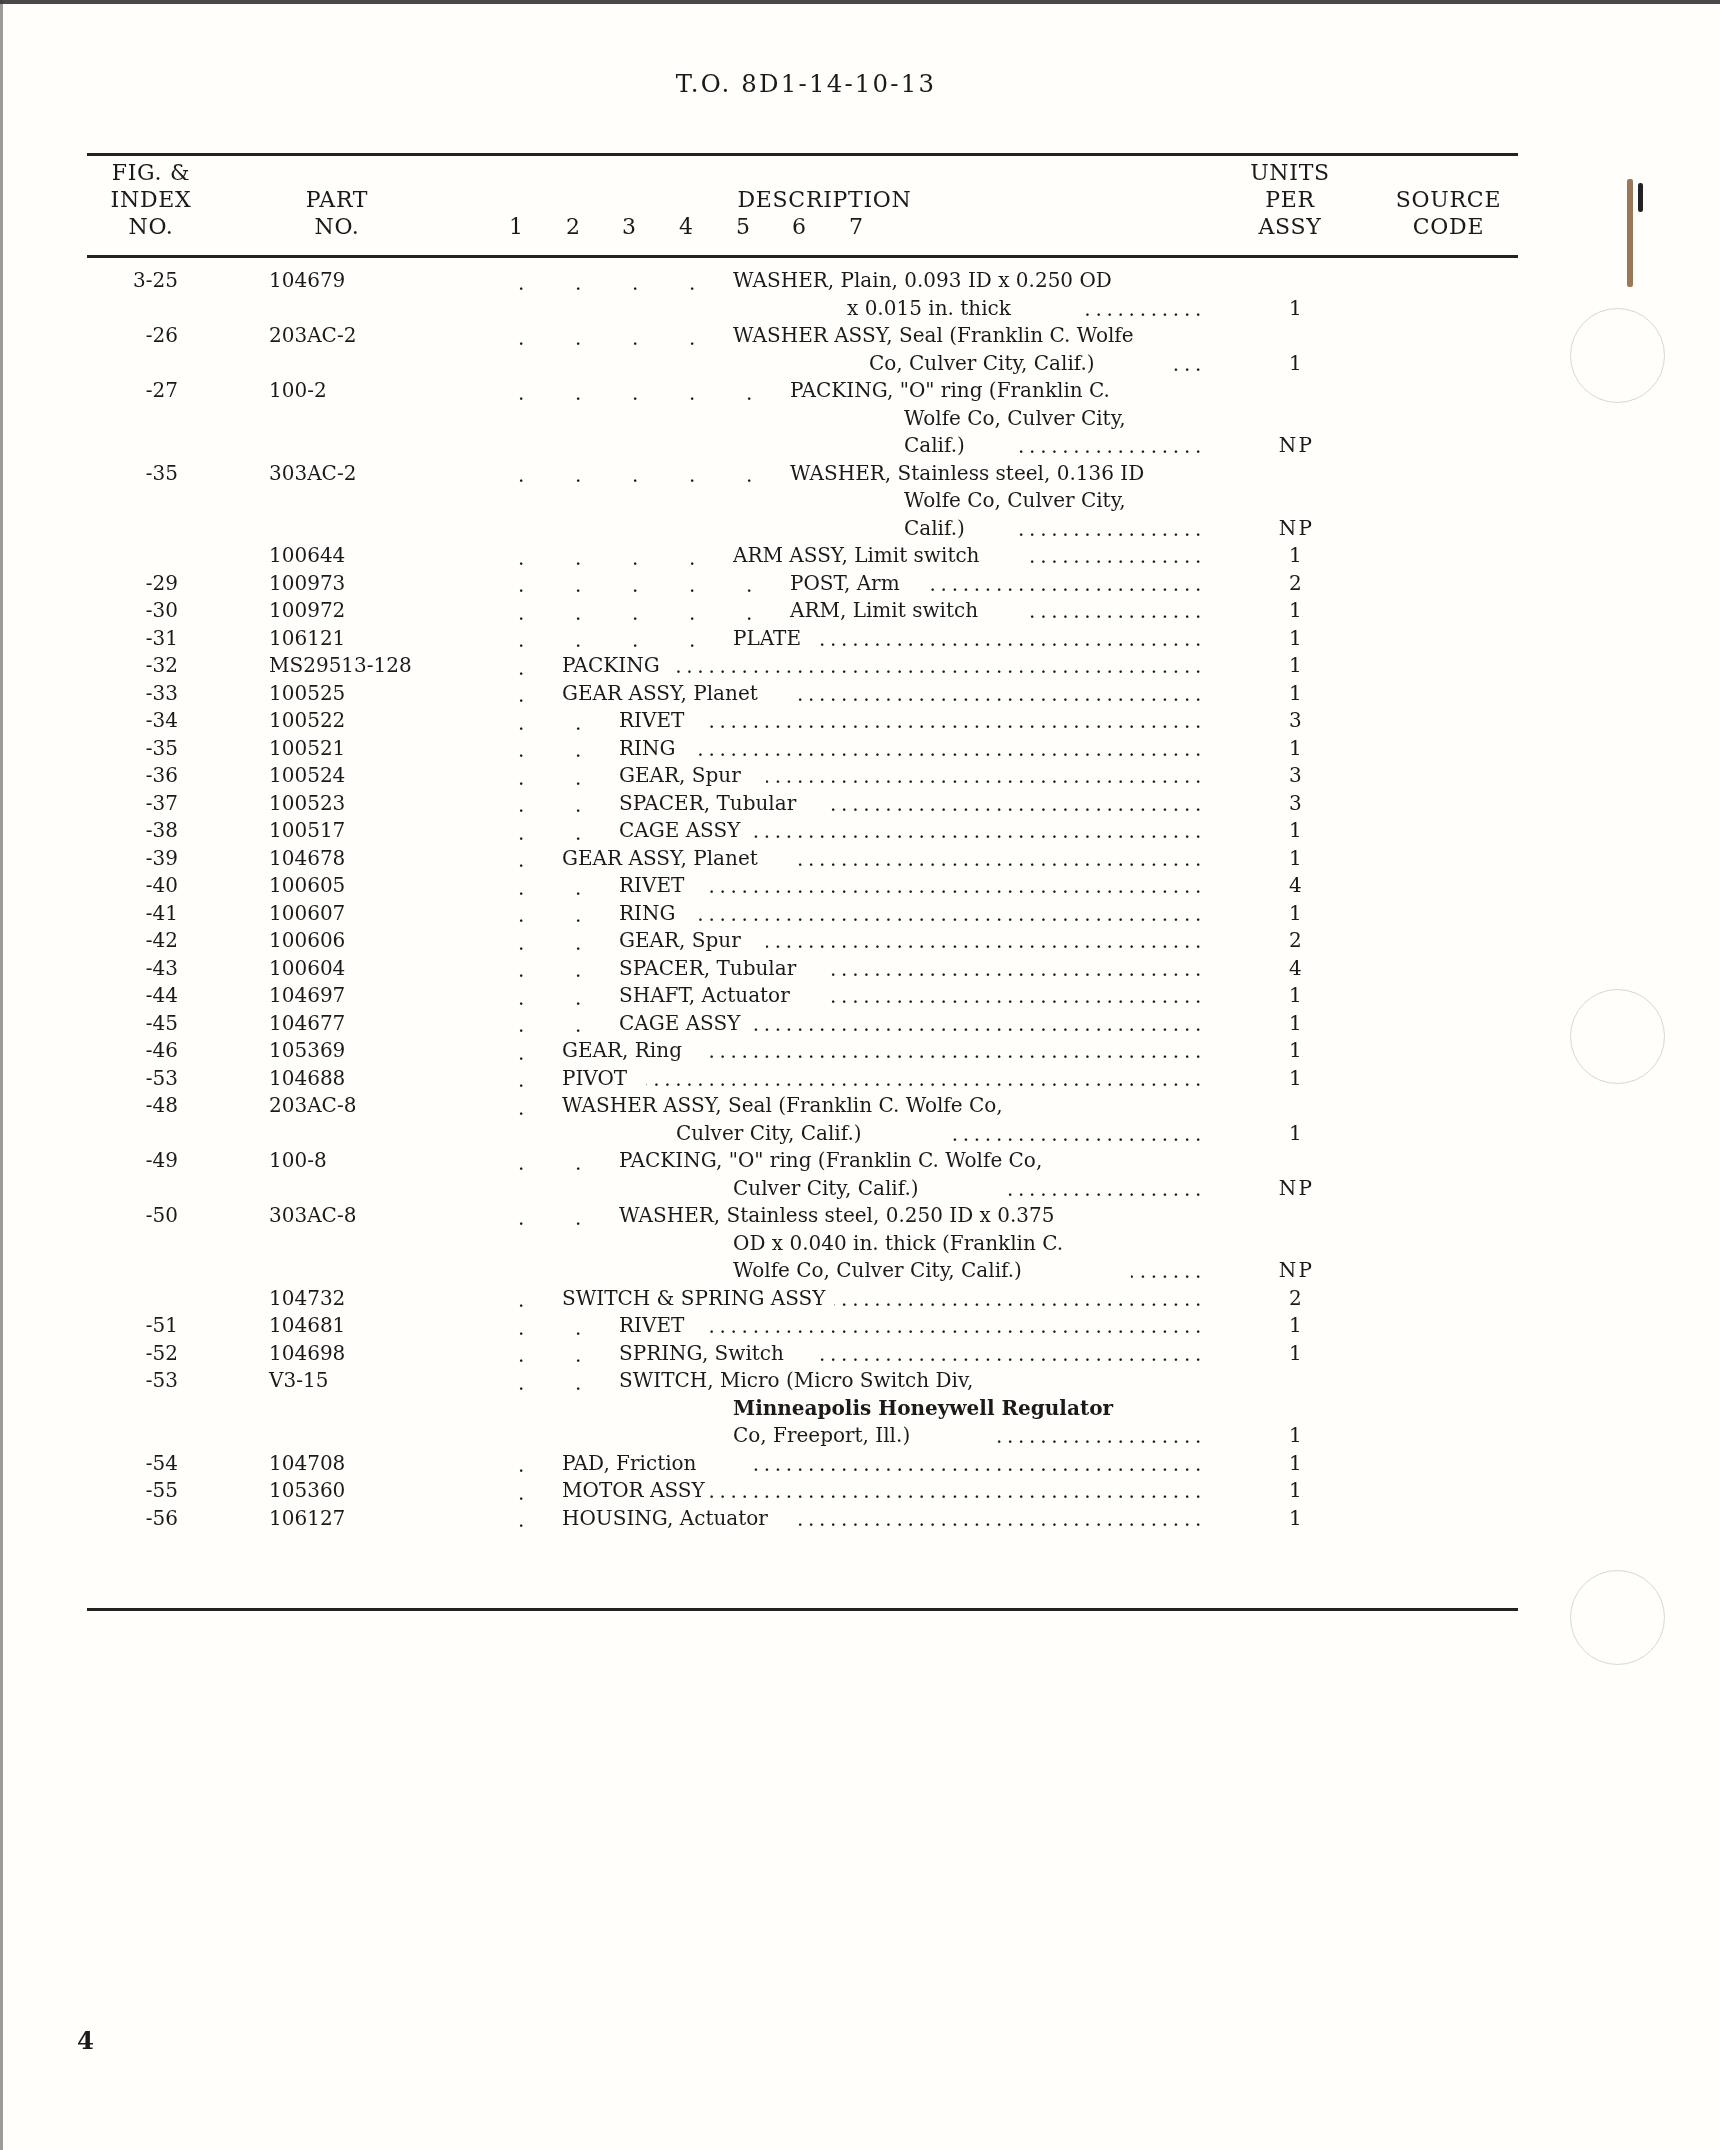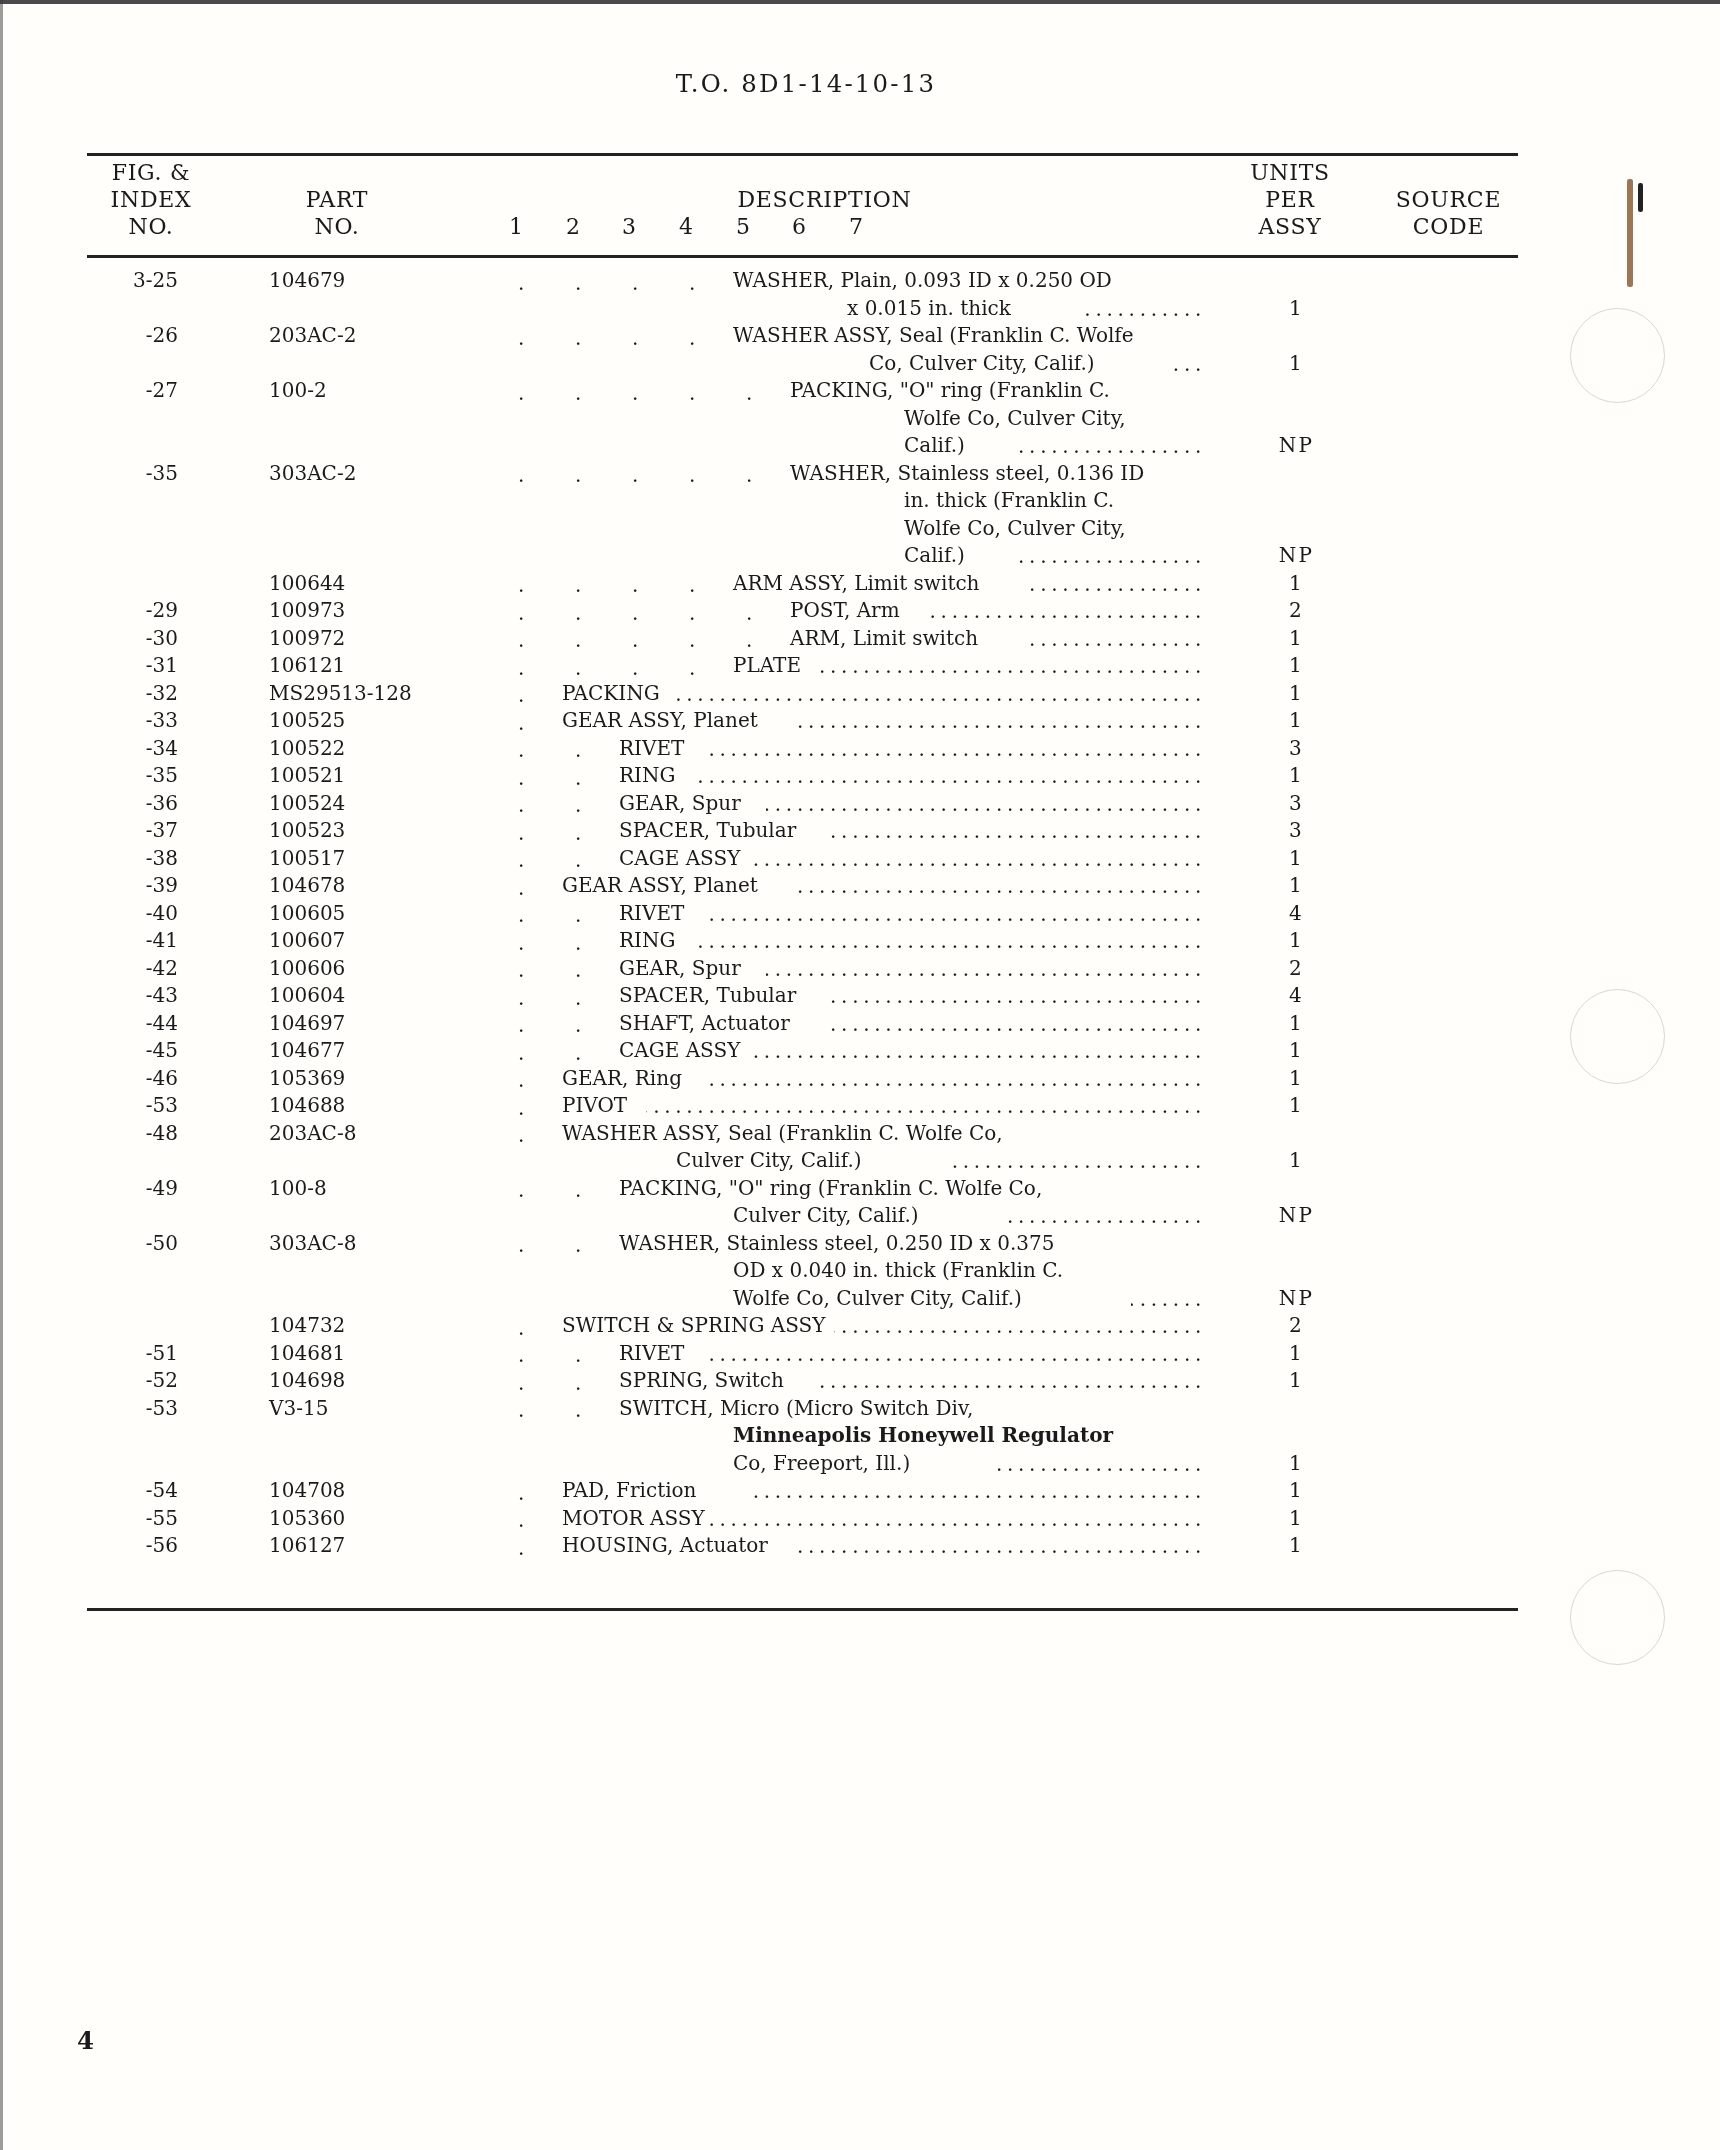--- a/index.html
+++ b/index.html
@@ -137,23 +137,20 @@
         <span class="dots">
           <i style="left: 518px;">.</i>
           <i style="left: 575px;">.</i>
           <i style="left: 632px;">.</i>
           <i style="left: 689px;">.</i>
           <i style="left: 746px;">.</i>
         </span>
         <span class="desc" style="left: 790px;">WASHER, Stainless steel, 0.136 ID</span>
       </div>
       <div class="line">
-        <span class="desc" style="left: 904px;">in. thick (Franklin C.</span>
-      </div>
-      <div class="line">
         <span class="desc" style="left: 904px;">Wolfe Co, Culver City,</span>
       </div>
       <div class="line">
         <span class="desc" style="left: 904px;">Calif.)</span>
         <span class="leader" style="width: 192px;">................................................................................</span>
         <span class="units">NP</span>
       </div>
     </div>
     <div class="row">
       <div class="line">

